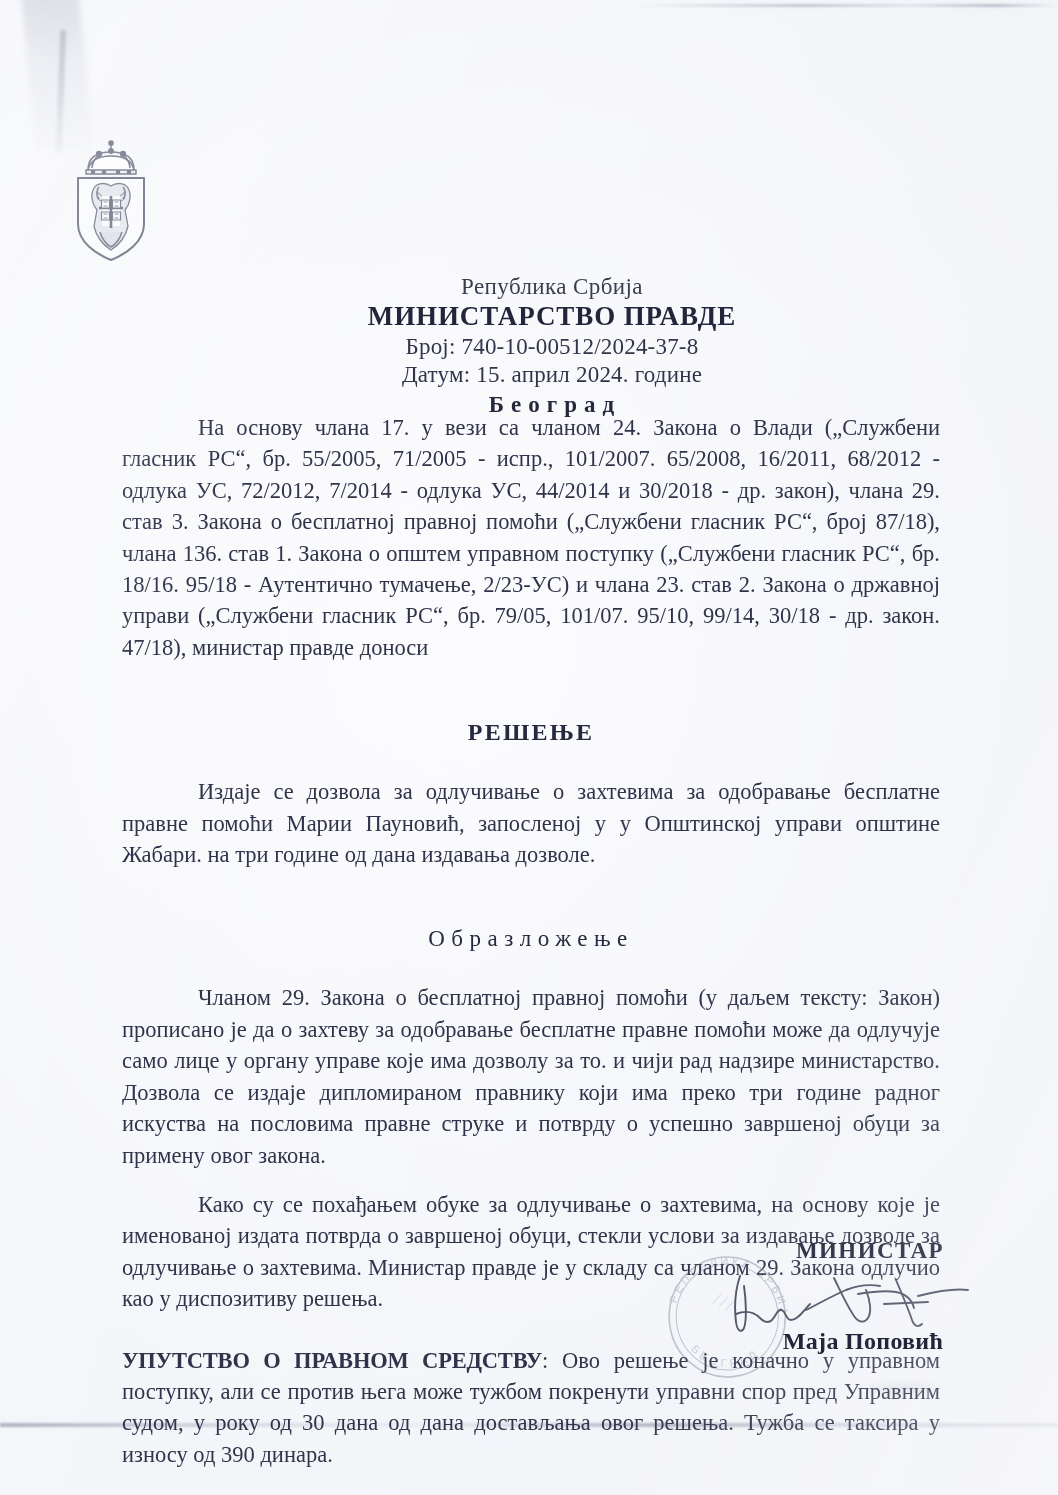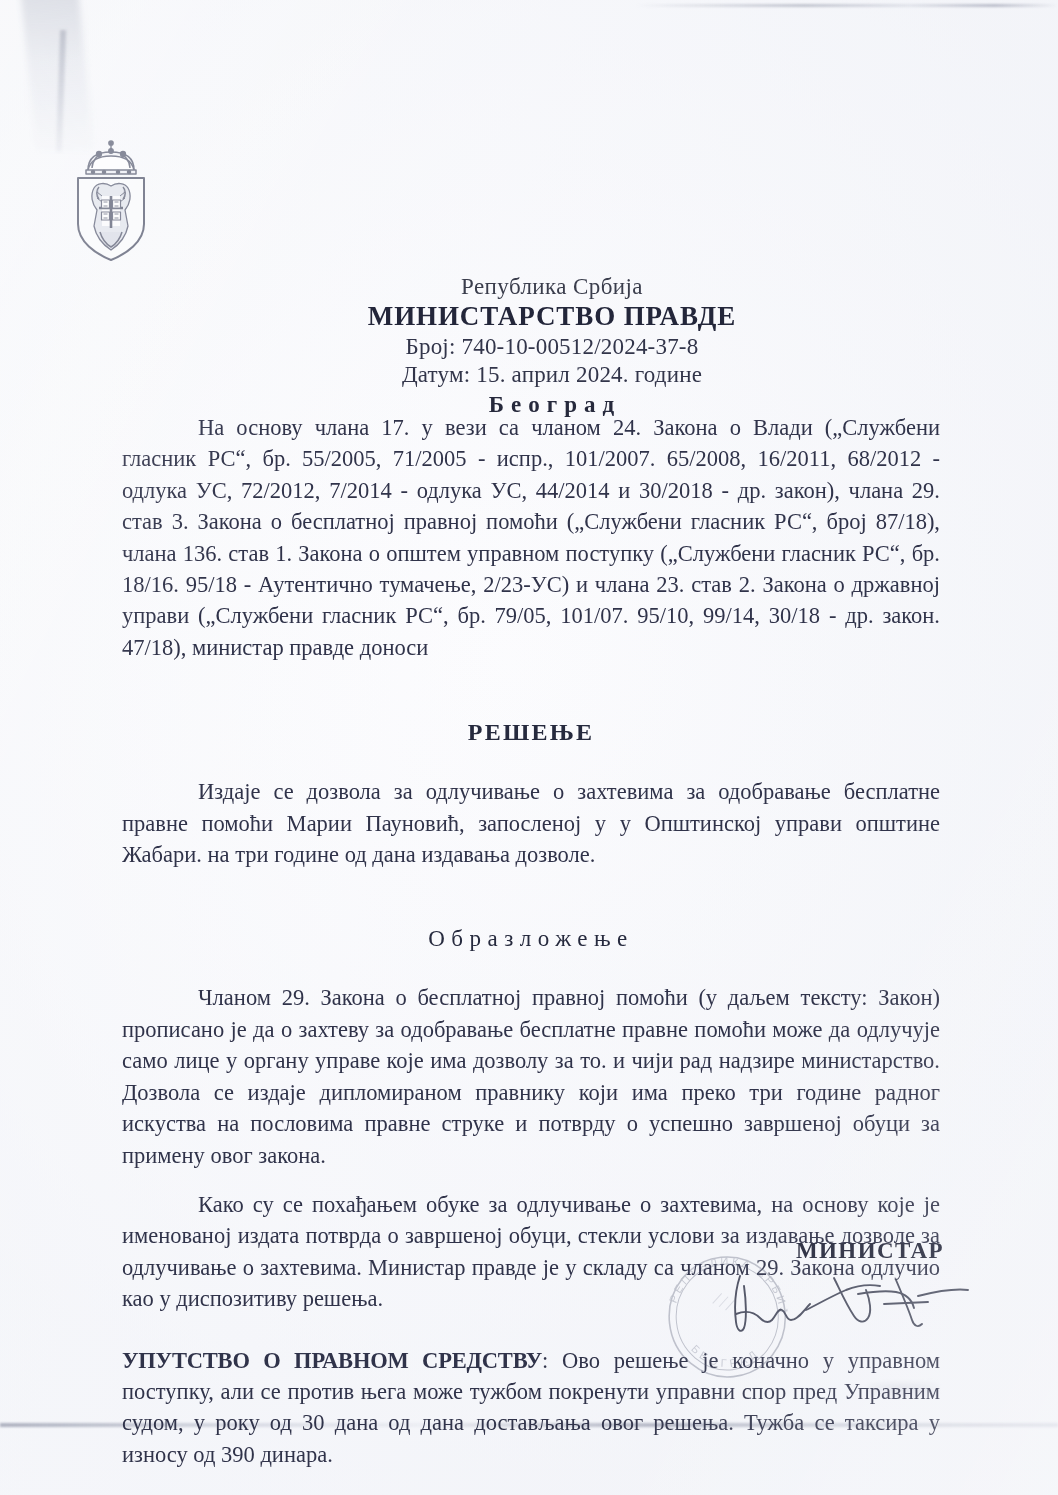--- a/index.html
+++ b/index.html
@@ -351,16 +351,17 @@
           <path d="M100 50 C112 44, 126 36, 140 30 C150 26, 162 24, 174 26"></path>
           <path d="M128 18 C134 30, 140 44, 148 56 C152 62, 158 64, 162 58 C166 52, 164 40, 160 30"></path>
           <path d="M152 34 C164 32, 178 30, 190 32 C200 34, 206 40, 208 48"></path>
           <path d="M190 20 C196 34, 202 48, 206 60 C208 66, 212 68, 216 64"></path>
           <path d="M178 44 L222 42"></path>
           <path d="M212 36 C228 32, 246 28, 262 30"></path>
         </g>
       </svg>
     </div>
 
+    <div class="minister-name">Маја Поповић</div>
   </div>
 
   <div class="ink-fade"></div>
 </div>
 
 </body></html>

